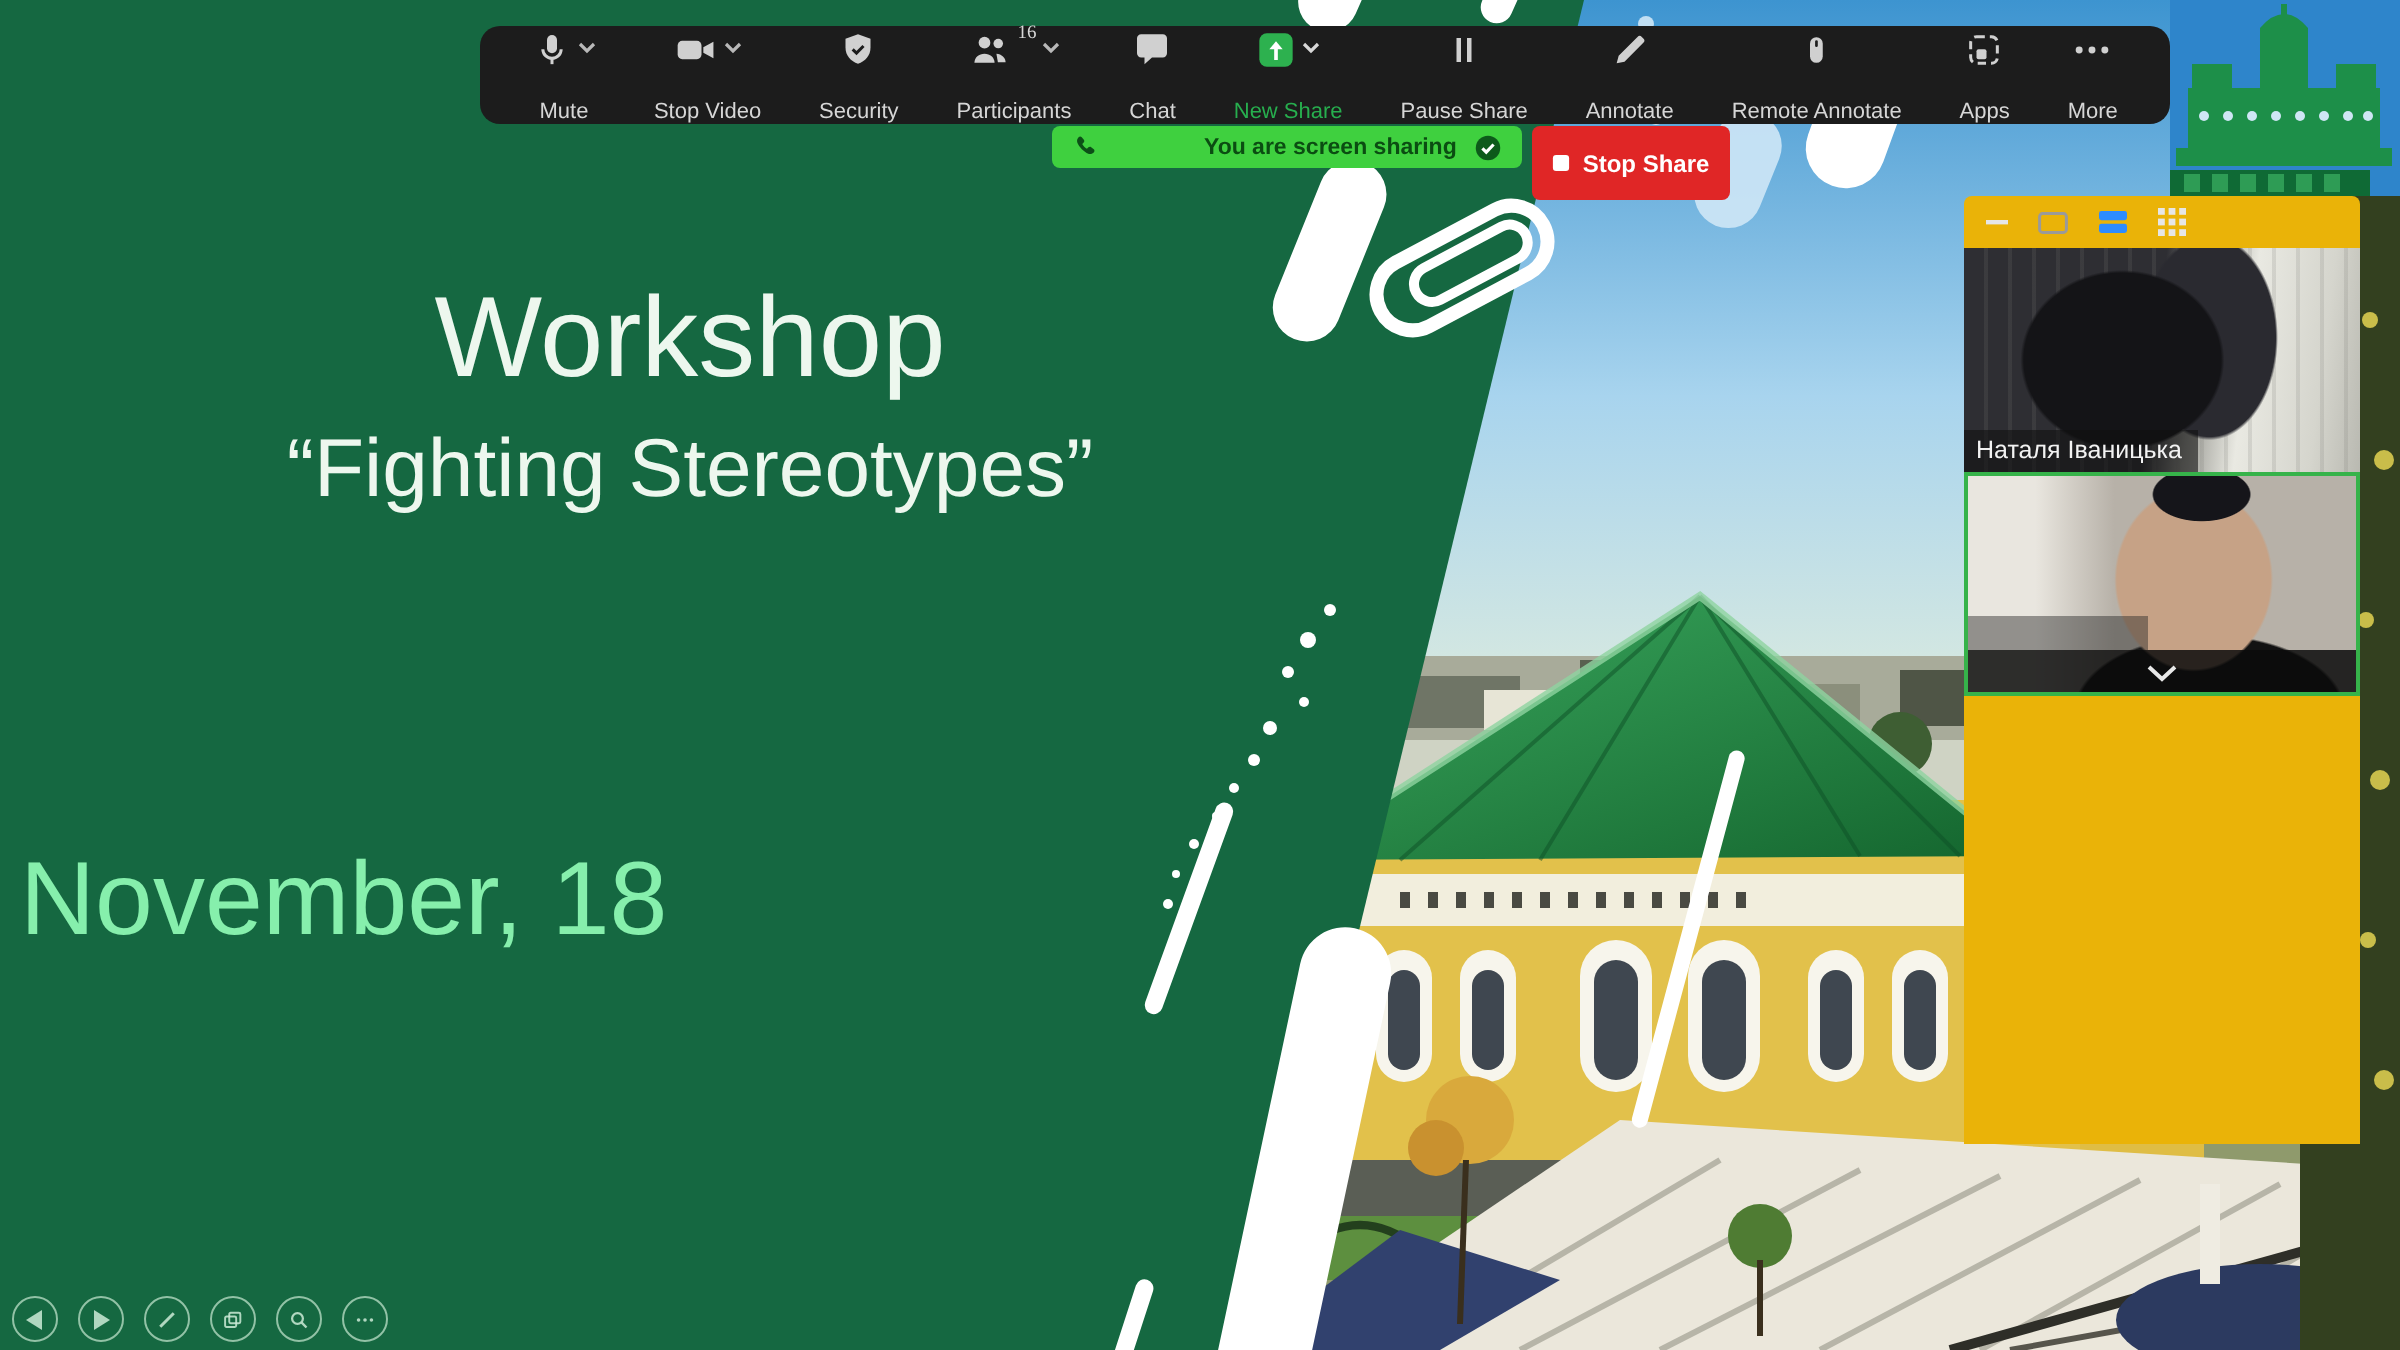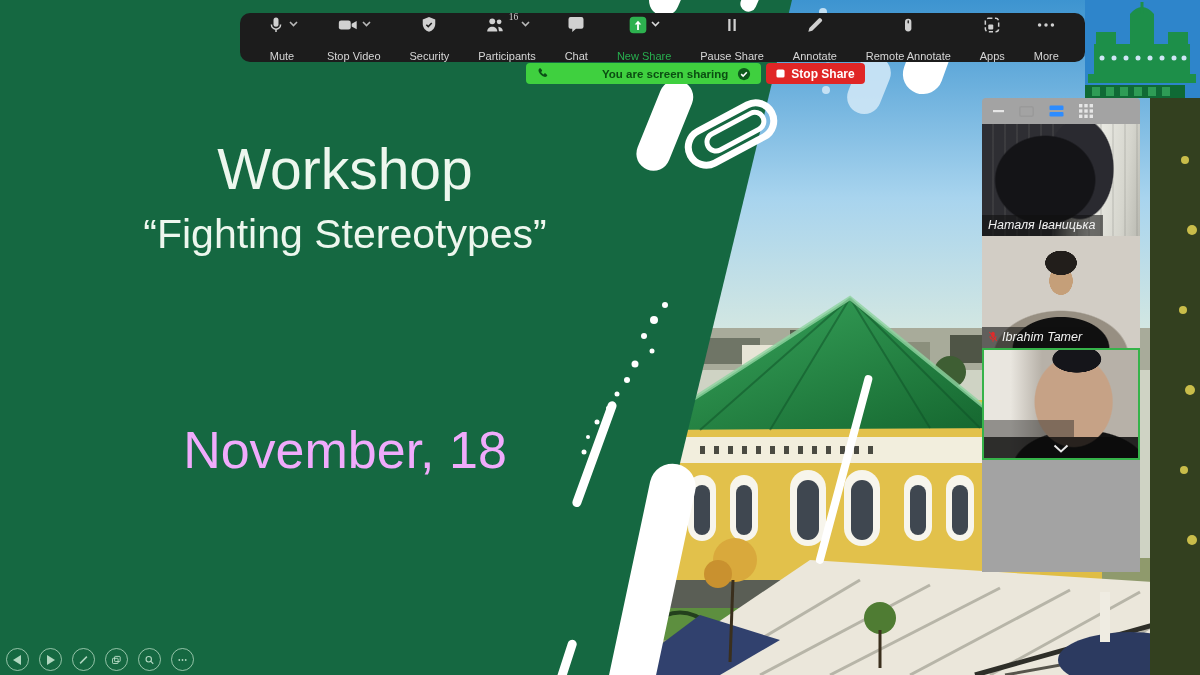--- a/index.html
+++ b/index.html
@@ -14,22 +14,22 @@
   .green-panel{position:absolute;inset:0;z-index:1;background:#156841;
     clip-path:polygon(0 0,66% 0,52.4% 100%,0 100%);}
 
   .decor{position:absolute;inset:0;z-index:2;pointer-events:none;}
 
   
   .title-block{position:absolute;left:10px;top:132px;width:670px;text-align:center;
     color:#edf7ee;z-index:3;line-height:1.32;}
   .title-line1{font-size:57px;}
   .title-line2{font-size:41px;}
-  .date-block{position:absolute;left:10px;top:420px;width:670px;text-align:center;
-    color:#f0abfc;font-size:52px;z-index:3;}
+  .date-block{position:absolute;left:10px;top:420px;width:670px;
+    color:#86efac;font-size:52px;z-index:3;}
 
   
   .show-controls{position:absolute;left:6px;bottom:4px;display:flex;gap:10px;z-index:4;}
   .sc-btn{width:23px;height:23px;border-radius:50%;border:1.5px solid rgba(200,232,210,.7);
     display:flex;align-items:center;justify-content:center;background:transparent;cursor:pointer;}
 
   
   .zoom-toolbar{position:absolute;left:240px;top:13px;width:845px;height:49px;z-index:10;
     background:#1c1c1c;border-radius:10px;display:flex;align-items:center;
     justify-content:space-between;padding:0 26px;}
@@ -38,27 +38,27 @@
   .tb-label{font-size:11px;color:#d6d6d6;white-space:nowrap;margin-top:12px;}
   .tb-label.accent{color:#27ae4e;}
   .tb-badge{font-size:9.5px;color:#d6d6d6;margin-top:-2px;font-family:Liberation Serif, serif;}
   .chev{margin-top:7px;}
 
   
   .share-banner{position:absolute;left:526px;top:63px;display:flex;gap:5px;z-index:10;}
   .share-pill{height:21px;background:#3fd03f;border-radius:4px;display:flex;align-items:center;
     gap:9px;padding:0 10px;}
   .share-pill span{font-size:11.5px;font-weight:bold;color:#0b4d12;margin-left:44px;}
-  .stop-btn{height:21px;background:#e02626;border:none;border-radius:4px;display:flex;
+  .stop-btn{height:37px;background:#e02626;border:none;border-radius:4px;display:flex;
     align-items:center;gap:6px;padding:0 10px;cursor:pointer;}
   .stop-btn span{font-size:12px;font-weight:bold;color:#fff;}
 
   
-  .video-panel{position:absolute;left:982px;top:98px;width:158px;height:474px;z-index:8;
-    background:#a3a3a3;border-radius:4px 4px 0 0;display:flex;flex-direction:column;font-style:italic;}
+  .video-panel{position:absolute;left:982px;top:98px;width:198px;height:474px;z-index:8;
+    background:#eab308;border-radius:4px 4px 0 0;display:flex;flex-direction:column;}
   .vp-header{height:26px;display:flex;align-items:center;gap:15px;padding:0 11px;}
   .vp-btn{background:none;border:none;padding:0;cursor:pointer;display:flex;align-items:center;}
   .tile{position:relative;height:112px;overflow:hidden;cursor:pointer;}
   .t1{background:
       radial-gradient(85px 75px at 40% 50%, #141417 0 58%, rgba(20,20,23,0) 60%),
       radial-gradient(60px 90px at 62% 40%, #2a2a30 0 55%, rgba(42,42,48,0) 57%),
       repeating-linear-gradient(90deg, rgba(120,120,115,0) 0 10px, rgba(120,120,115,.18) 10px 12px),
       linear-gradient(97deg,#2e2e33 0%,#2e2e33 48%,#9a9a94 58%,#e9e9e2 70%,#d5d5cd 88%,#b9b9b1 100%);}
   .t2{background:
       radial-gradient(58px 48px at 52% 30%, #d9d2bf 0 60%, rgba(217,210,191,0) 62%),
@@ -495,31 +495,20 @@
           </g>
         </svg>
       </button>
     </div>
 
     <div class="tile t1">
       <div class="name-plate">
         <span>Наталя Іваницька</span>
       </div>
     </div>
-    <div class="tile t3">
-      <div class="name-plate">
-        <svg width="10" height="12" viewBox="0 0 14 18">
-          <rect x="4.5" y="1" width="5" height="9" rx="2.5" fill="#e02b2b"></rect>
-          <path d="M2.5 8a4.5 4.5 0 0 0 9 0" fill="none" stroke="#e02b2b" stroke-width="1.6"></path>
-          <line x1="7" y1="12.5" x2="7" y2="16" stroke="#e02b2b" stroke-width="1.6"></line>
-          <line x1="1.5" y1="1.5" x2="12.5" y2="15" stroke="#e02b2b" stroke-width="1.6"></line>
-        </svg>
-        <span>Ibrahim Tamer</span>
-      </div>
-    </div>
     <div class="tile t4 active">
       <div class="name-plate dim">
         <span></span>
       </div>
       <button class="collapse-bar">
         <svg width="16" height="9" viewBox="0 0 16 9">
           <path d="M1.5 1.5L8 7.5l6.5-6" stroke="#e8e8e8" stroke-width="2" fill="none"></path>
         </svg>
       </button>
     </div>

